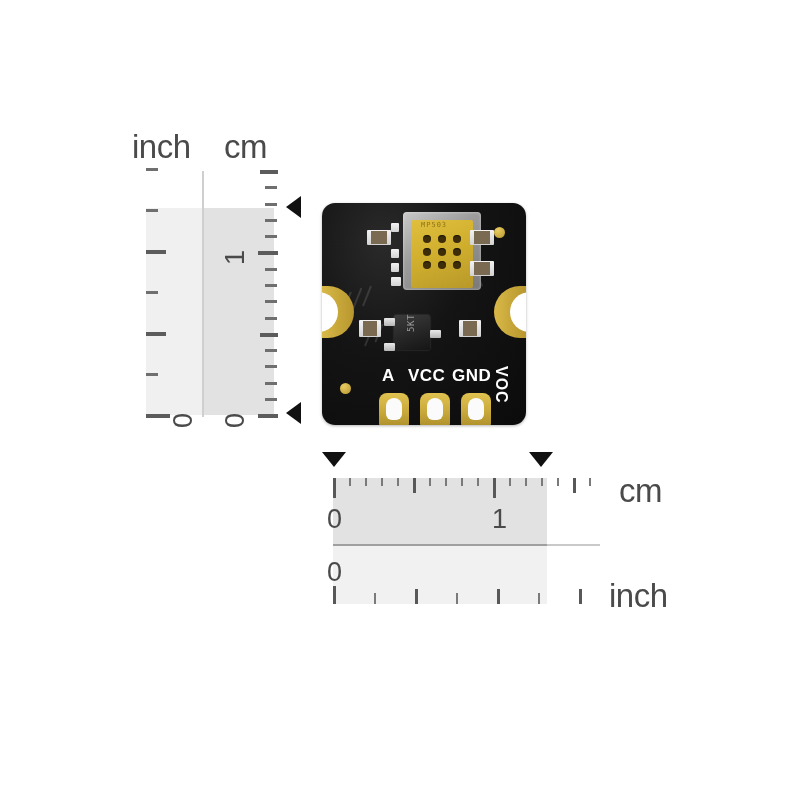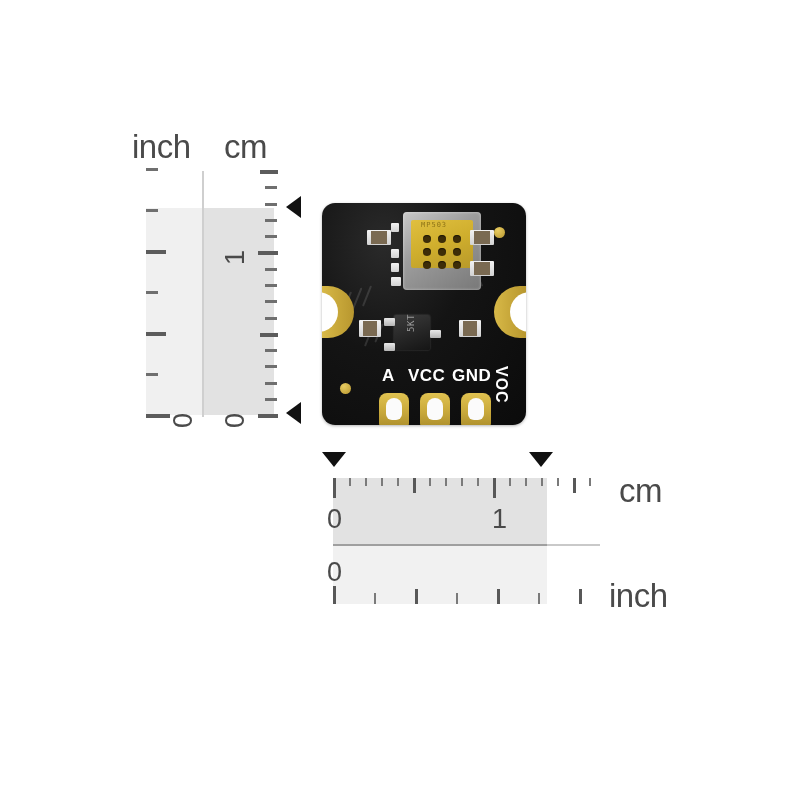--- a/index.html
+++ b/index.html
@@ -230,21 +230,21 @@
     height: 78px;
     background: linear-gradient(145deg, #c9c9c9 0%, #9d9d9d 40%, #787878 100%);
     border-radius: 4px;
     box-shadow: inset 0 0 3px rgba(255,255,255,0.5);
   }
   .sensor-gold {
     position: absolute;
     left: 8px;
     top: 8px;
     width: 62px;
-    height: 48px;
+    height: 68px;
     background: linear-gradient(160deg, #e0bf3f 0%, #cfae2d 50%, #b8992a 100%);
     border-radius: 2px;
   }
   .sensor-holes {
     position: absolute;
     left: 9px;
     top: 12px;
     width: 44px;
     height: 40px;
     display: grid;

